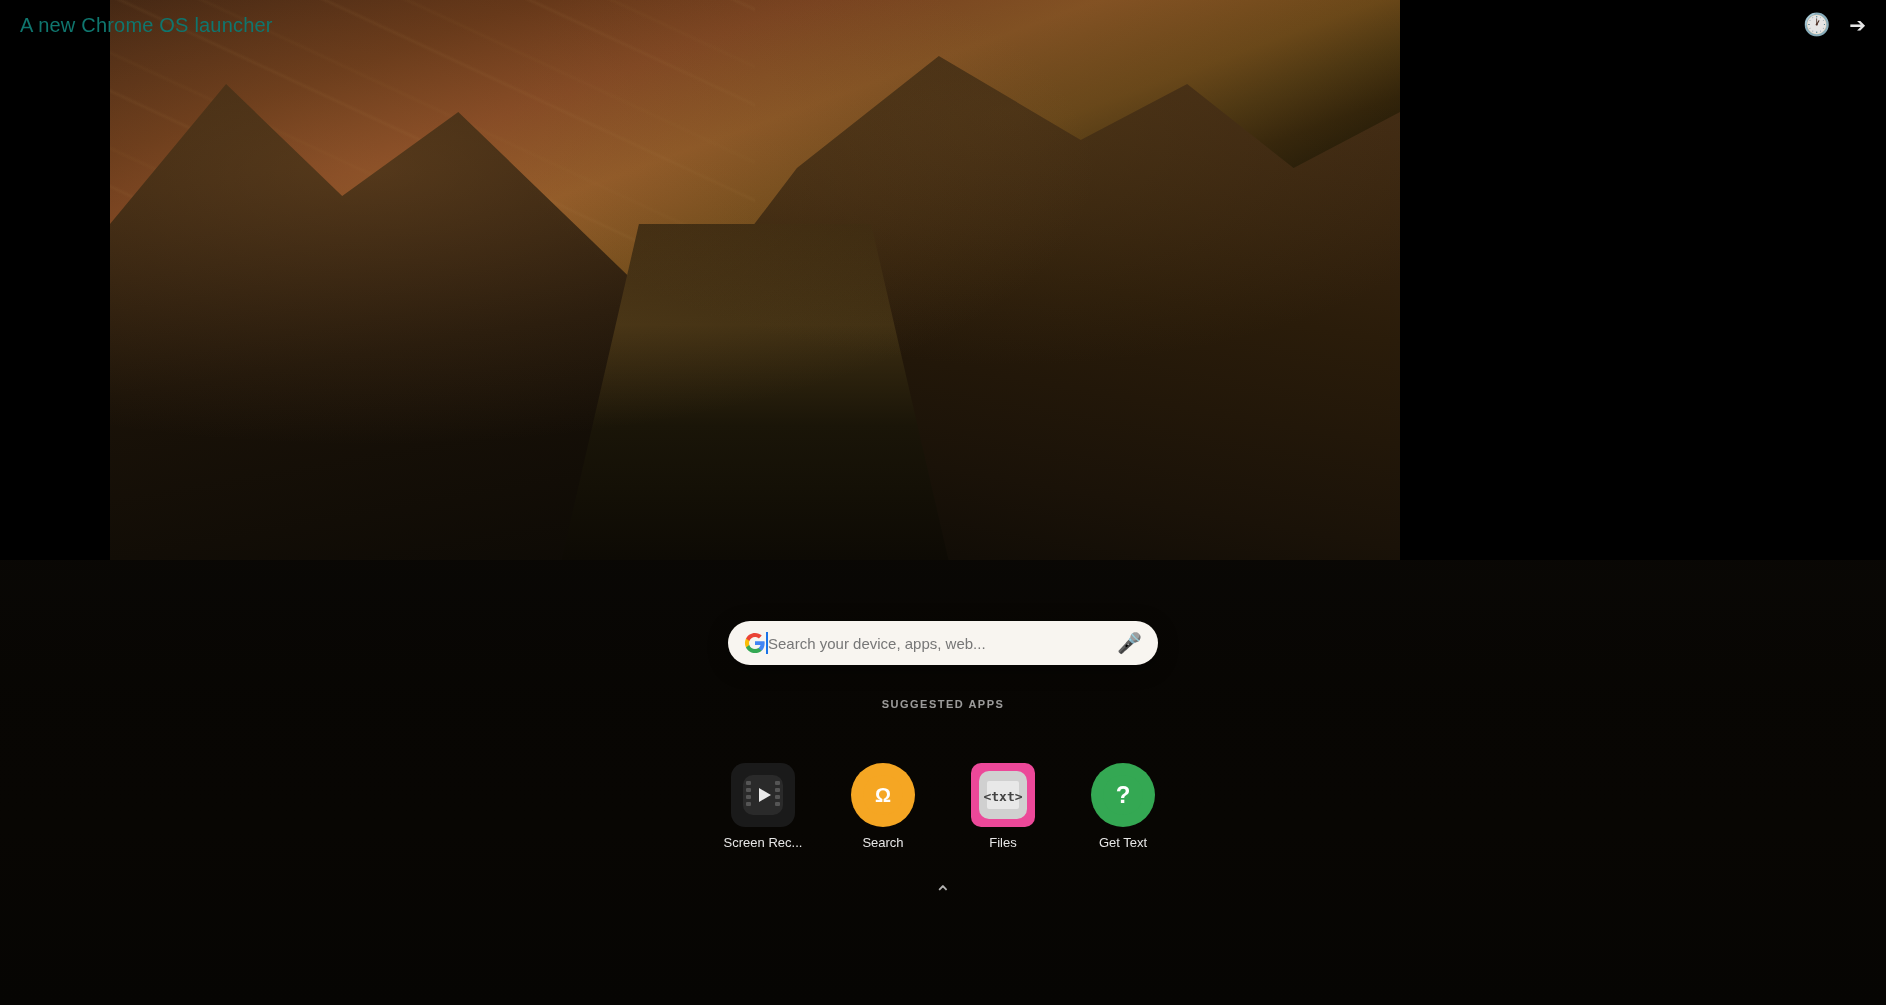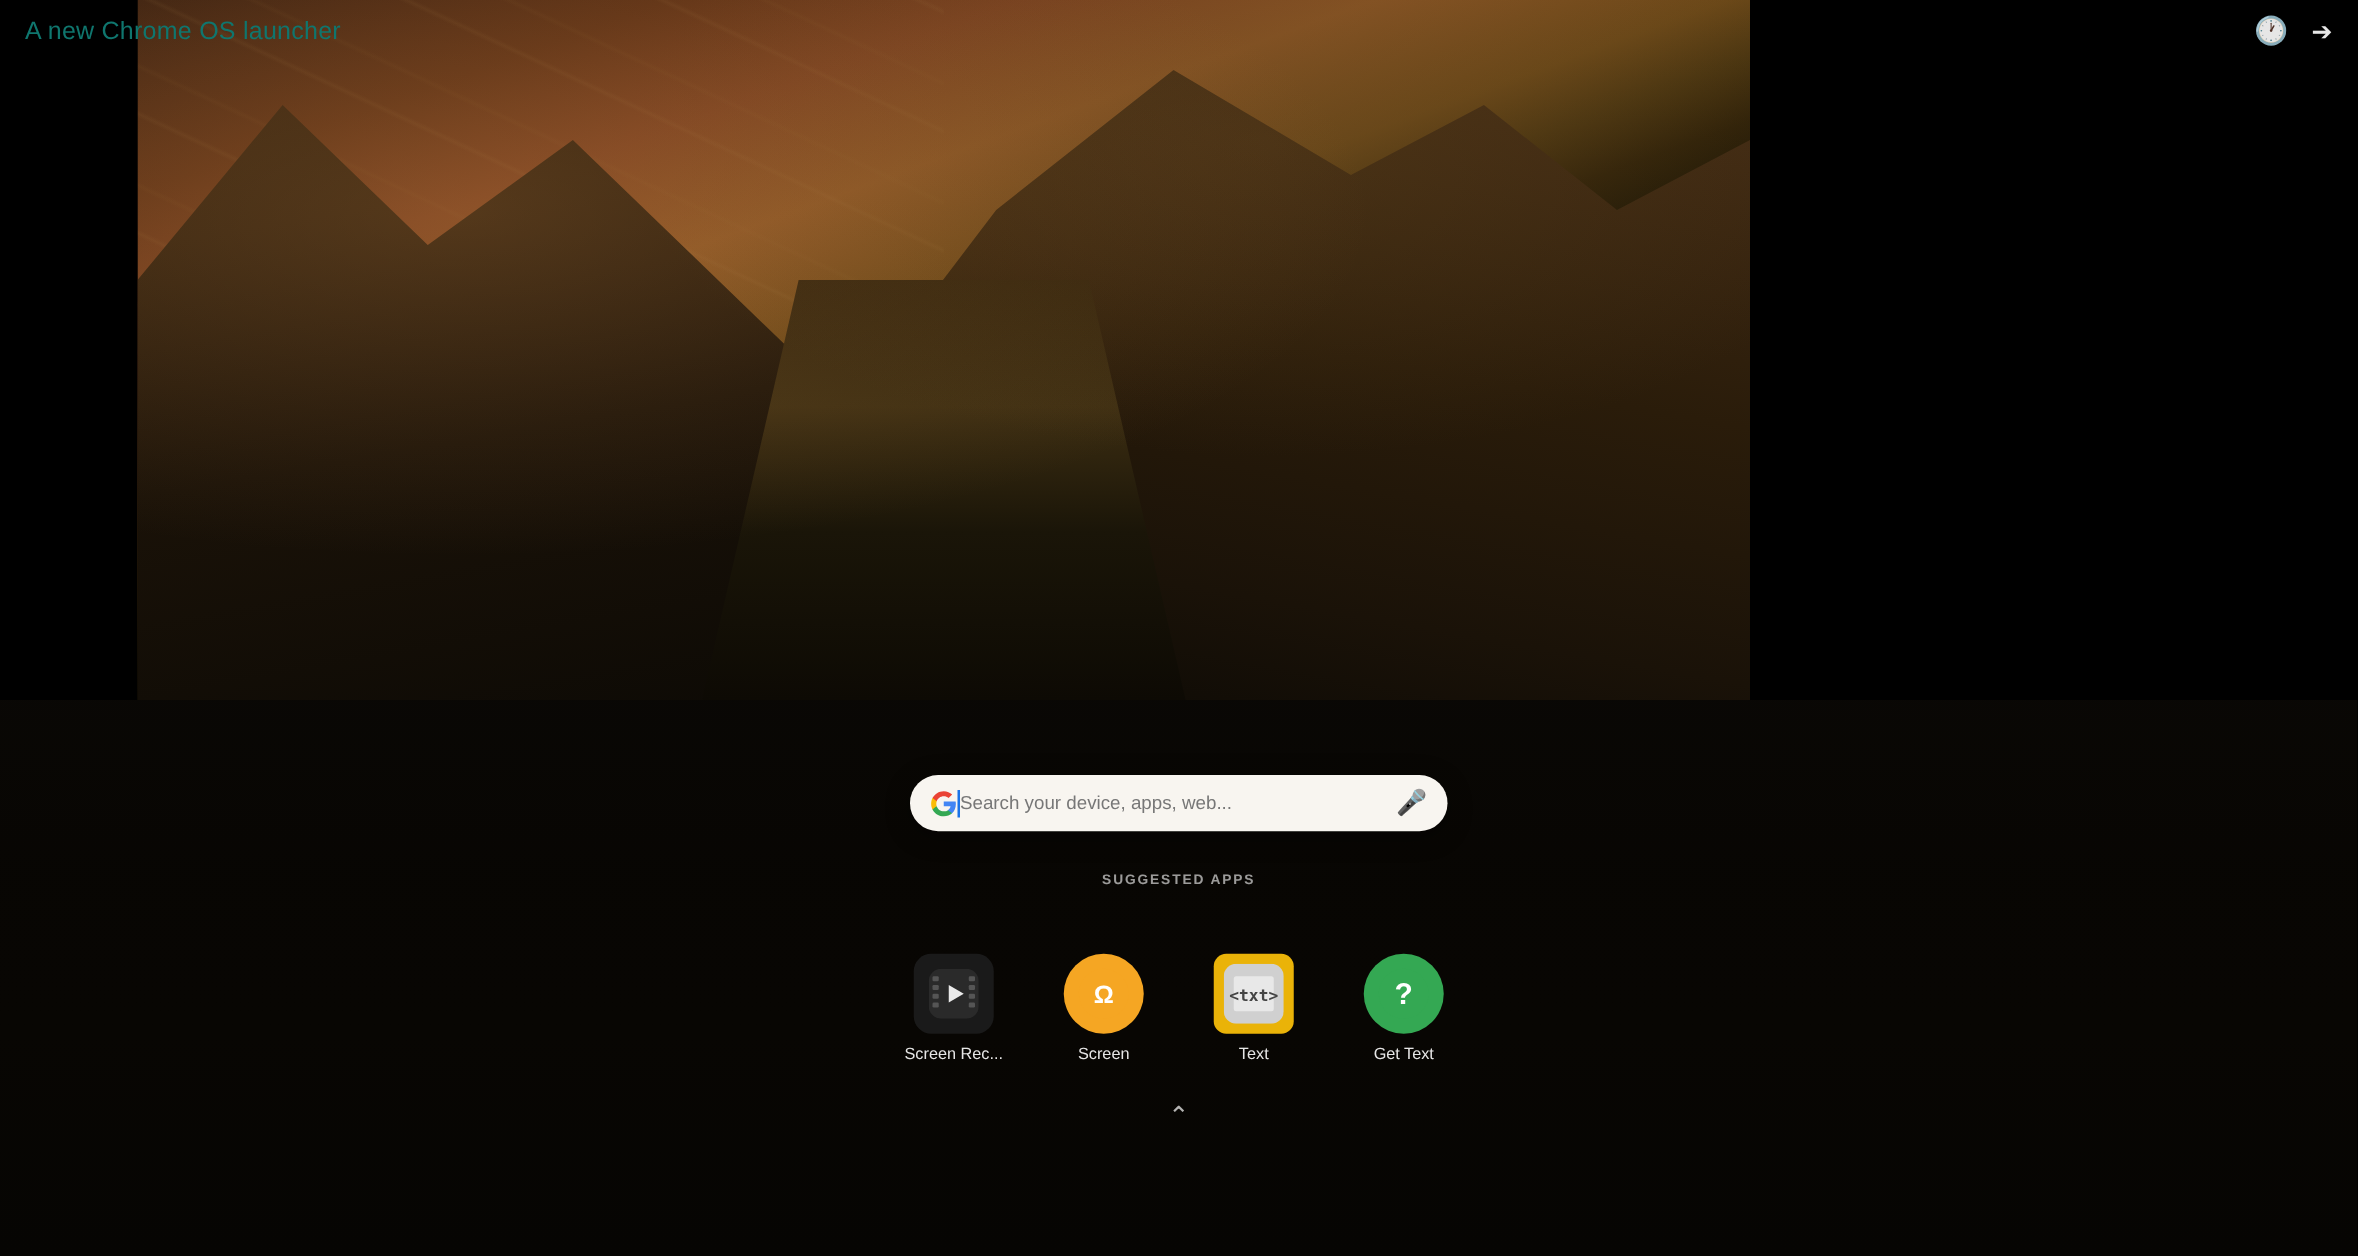--- a/index.html
+++ b/index.html
@@ -404,33 +404,33 @@
     <span class="app-label">Screen Rec...</span>
   </div>
 
   <div class="app-item">
     <div class="app-icon icon-unicode" style="border-radius: 50%; background: #f5a623; width:64px; height:64px; display:flex; align-items:center; justify-content:center;">
       <svg width="40" height="40" viewBox="0 0 40 40">
         <circle cx="20" cy="20" r="20" fill="#f5a623"></circle>
         <text x="20" y="27" text-anchor="middle" font-size="20" fill="white" font-weight="bold">Ω</text>
       </svg>
     </div>
-    <span class="app-label">Screen</span>
+    <span class="app-label">Search</span>
   </div>
 
   <div class="app-item">
-    <div class="app-icon icon-text" style="background:#eab308; border-radius: 10px;">
+    <div class="app-icon icon-text" style="background:#ec4899; border-radius: 10px;">
       <svg width="48" height="48" viewBox="0 0 48 48">
         <rect width="48" height="48" rx="10" fill="#d0d0d0"></rect>
         <rect x="8" y="10" width="32" height="28" rx="2" fill="#e8e8e8"></rect>
 
         <text x="24" y="30" text-anchor="middle" font-size="13" fill="#444" font-family="monospace" font-weight="bold">&lt;txt&gt;</text>
       </svg>
     </div>
-    <span class="app-label">Text</span>
+    <span class="app-label">Files</span>
   </div>
 
 
   <div class="app-item">
     <div class="app-icon icon-help" style="border-radius: 50%; background: #34a853; width:64px; height:64px; display:flex; align-items:center; justify-content:center;">
       <svg width="40" height="40" viewBox="0 0 40 40">
         <circle cx="20" cy="20" r="20" fill="#34a853"></circle>
         <text x="20" y="28" text-anchor="middle" font-size="24" fill="white" font-weight="bold">?</text>
       </svg>
     </div>

